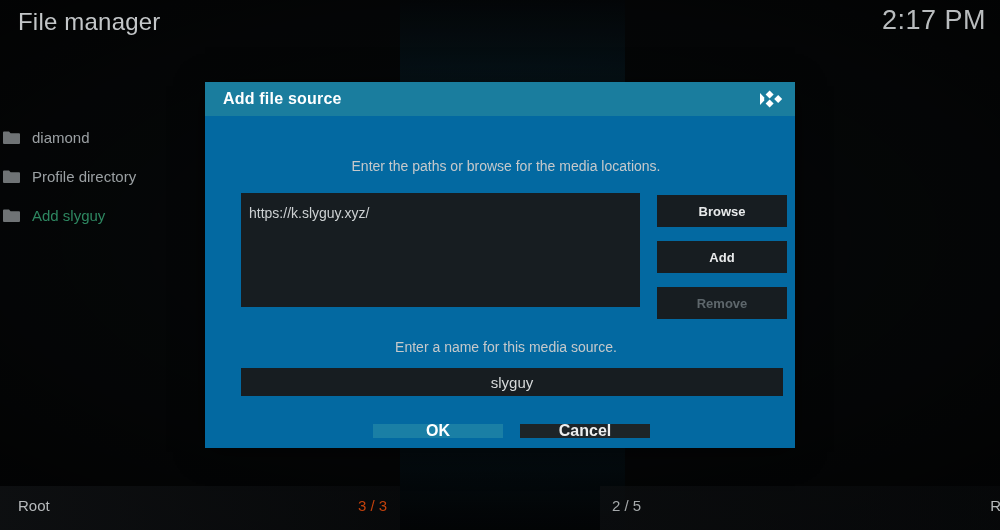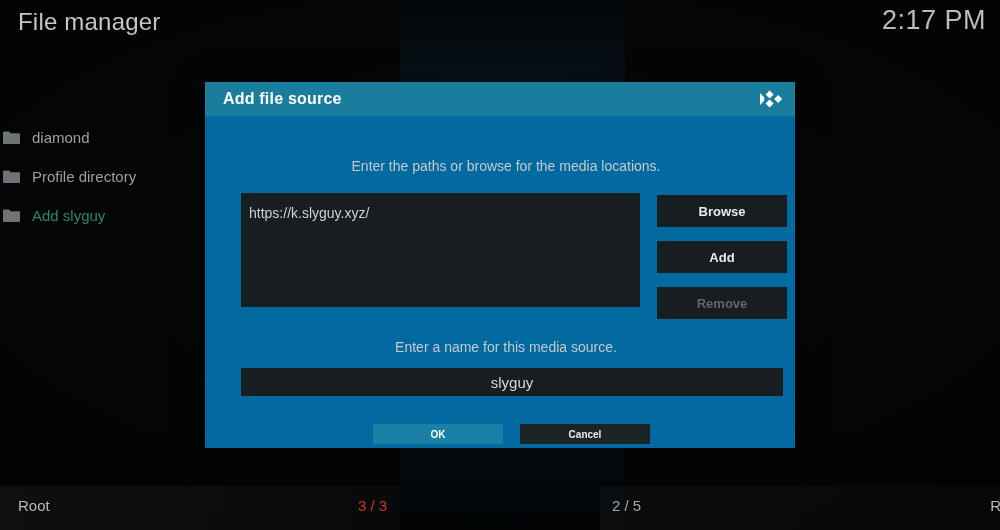--- a/index.html
+++ b/index.html
@@ -229,25 +229,25 @@
     align-items: center;
     justify-content: center;
     font-size: 15px;
     color: #d6d9da;
   }
 
   .action-btn {
     position: absolute;
     top: 308px;
     width: 130px;
-    height: 20px;
+    height: 14px;
     display: flex;
     align-items: center;
     justify-content: center;
-    font-size: 10px;
+    font-size: 16px;
     font-weight: bold;
     color: #ffffff;
   }
   #btn-ok {
     left: 156px;
     background: #1a7fa5;
   }
   #btn-cancel {
     left: 303px;
     background: #1d2428;

